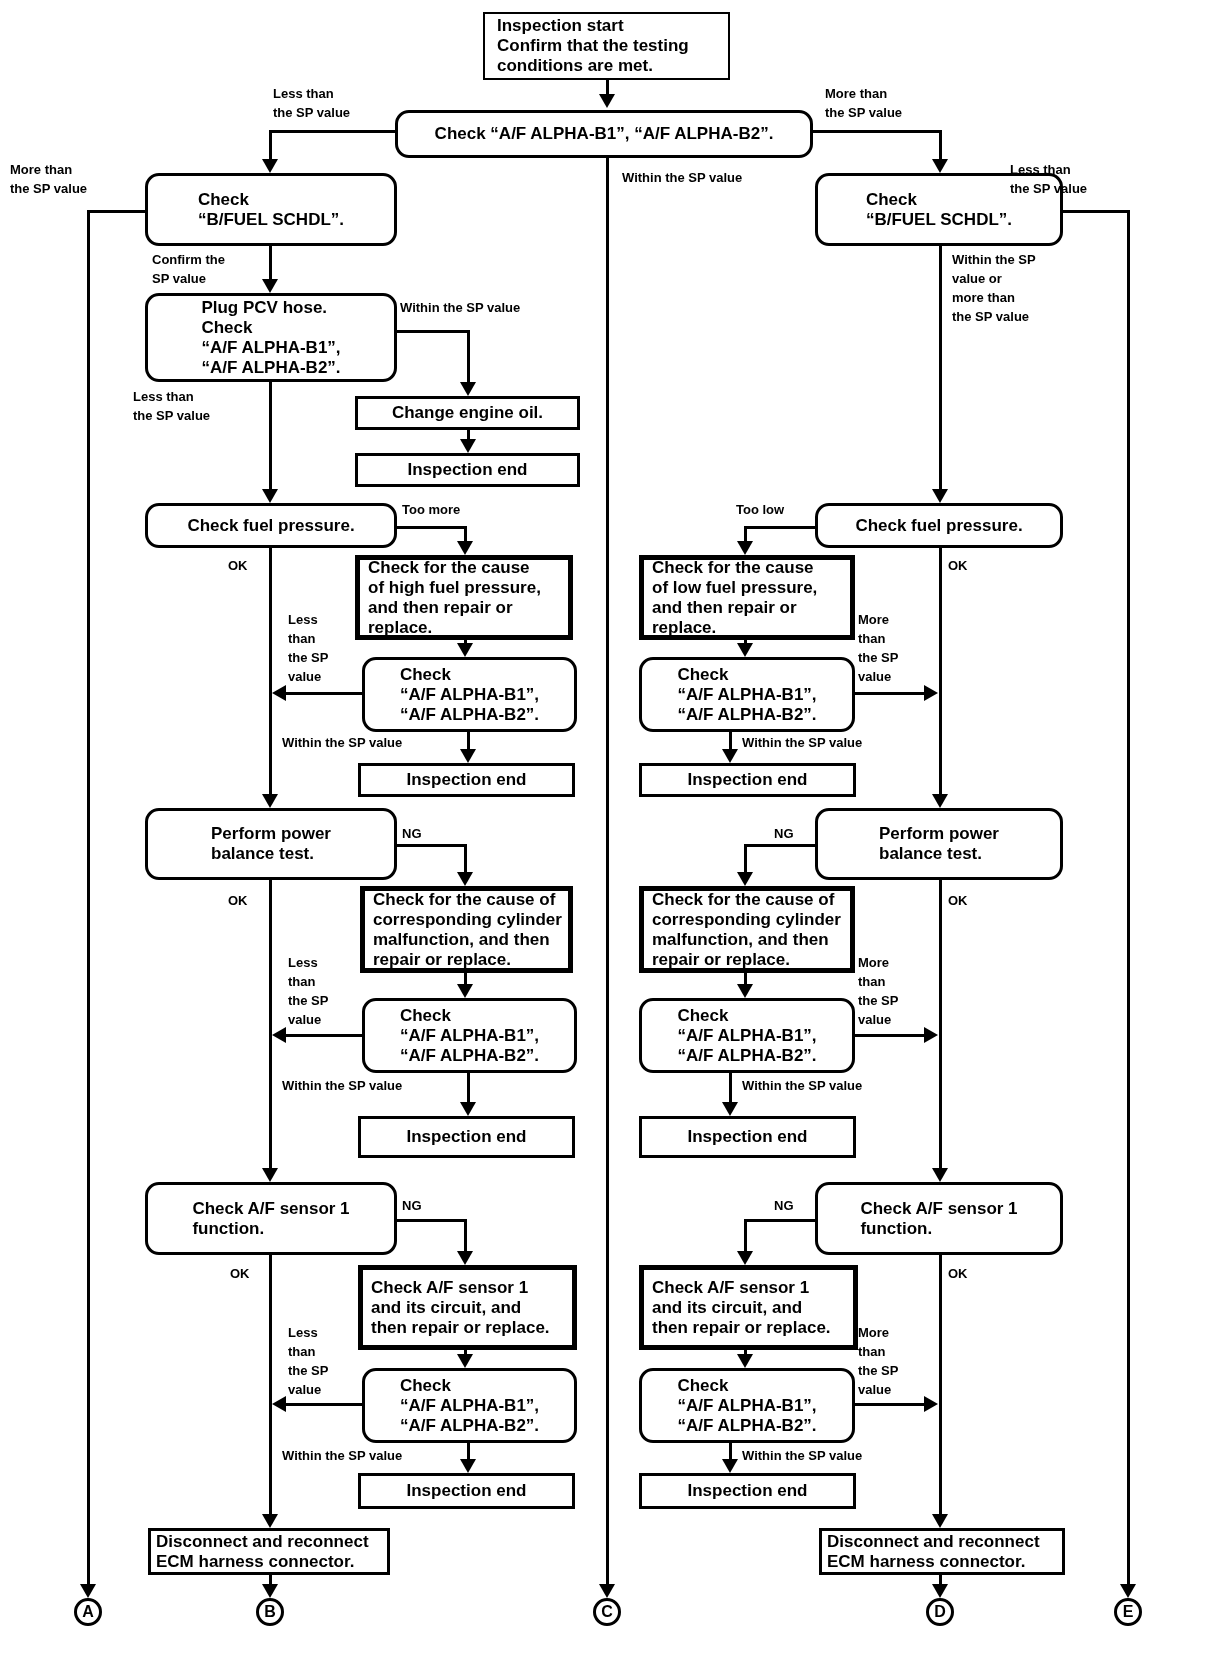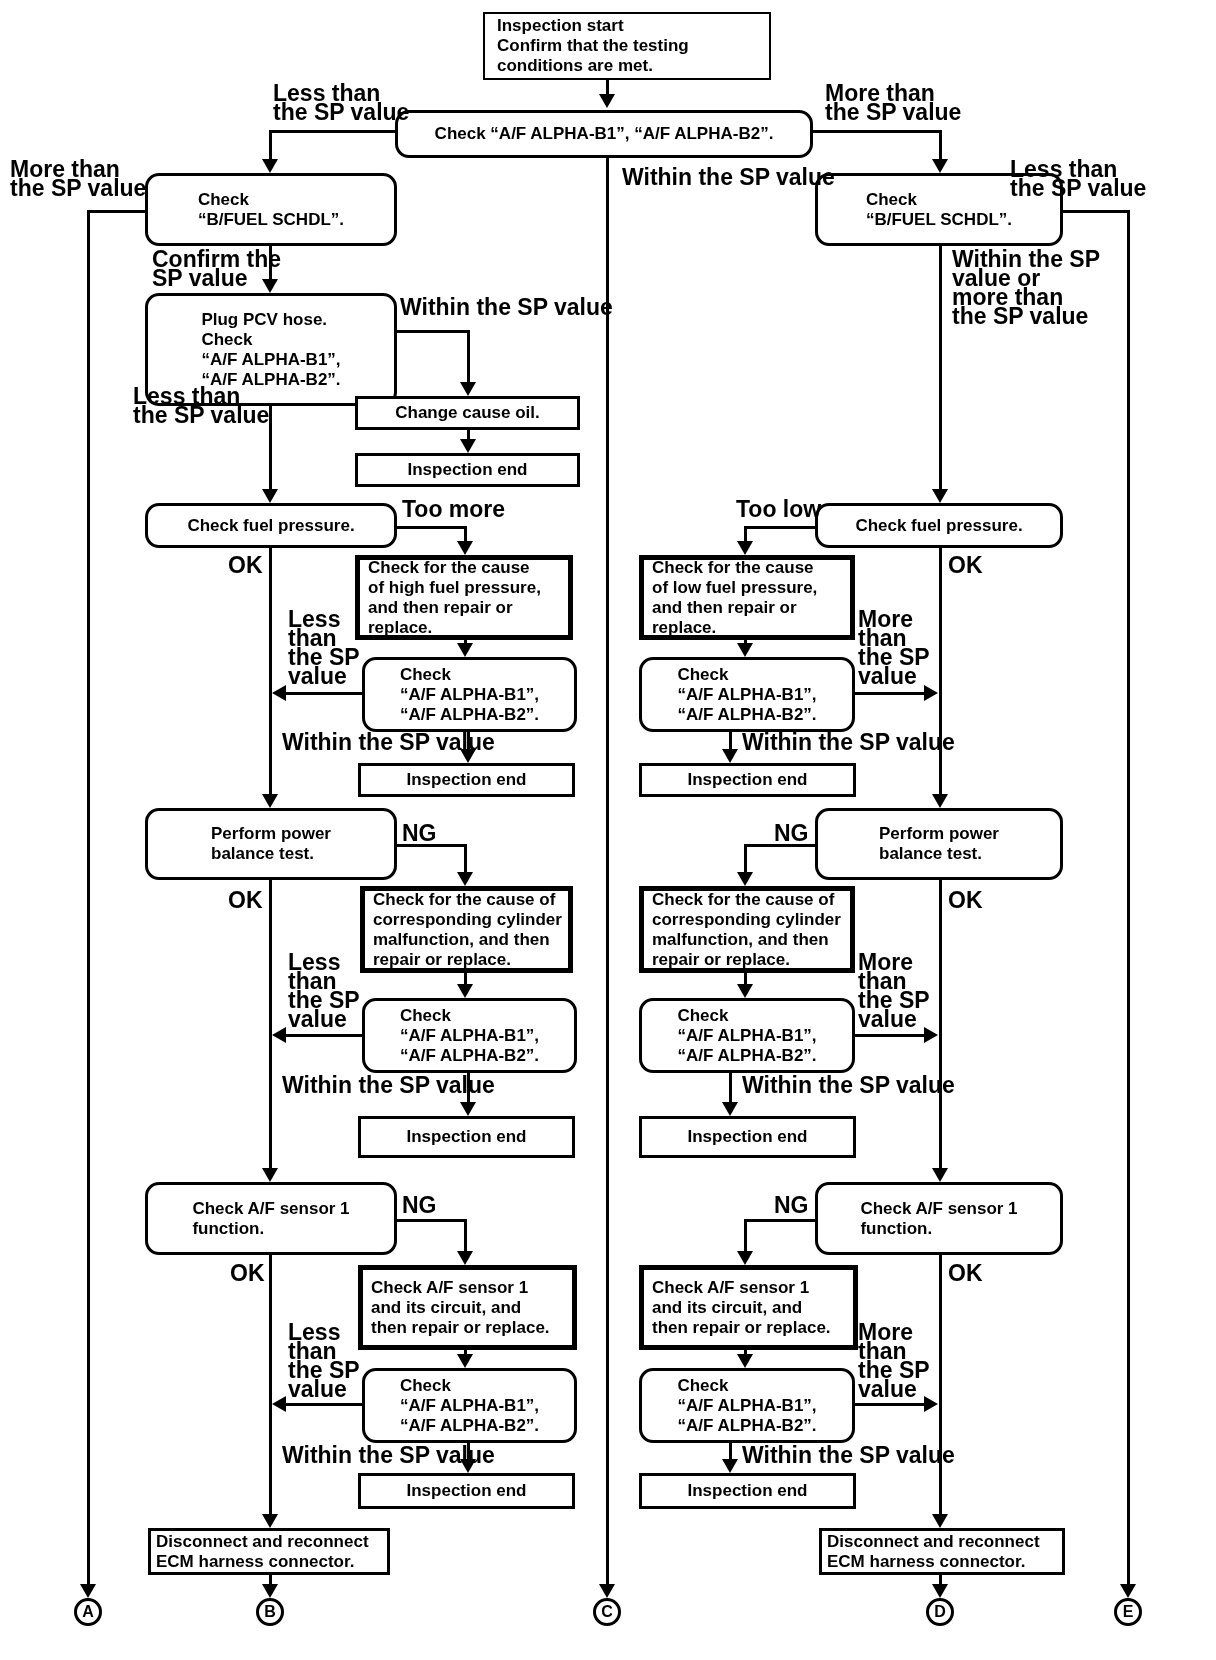--- a/index.html
+++ b/index.html
@@ -21,21 +21,21 @@
   .box { position:absolute; border:3px solid #000; background:#fff; box-sizing:border-box;
          display:flex; align-items:center; justify-content:center;
          font-weight:bold; font-size:17px; line-height:20px;
          text-align:left; white-space:pre-line; }
   .rd    { border-radius:14px; }
   .thick { border-width:5px; }
   .thin  { border-width:2px; }
   .pl    { justify-content:flex-start; padding-left:8px; }
   .pl12  { justify-content:flex-start; padding-left:12px; }
   .pl5   { justify-content:flex-start; padding-left:5px; }
-  .lbl { position:absolute; font-weight:bold; font-size:23px; line-height:19px;
+  .lbl { position:absolute; font-weight:bold; font-size:13px; line-height:19px;
          white-space:pre-line; }
   .circ { position:absolute; width:28px; height:28px; border:3px solid #000;
           border-radius:50%; box-sizing:border-box; background:#fff;
           display:flex; align-items:center; justify-content:center;
           font-weight:bold; font-size:16px; }
 </style>
 </head>
 <body>
 
 <div id="canvas">
@@ -173,35 +173,35 @@
 
   <div class="v" style="left:729px;top:1443px;height:16px"></div>
   <div class="ad" style="left:722px;top:1459px"></div>
 
   <div class="v" style="left:939px;top:1255px;height:259px"></div>
   <div class="ad" style="left:932px;top:1514px"></div>
 
   <div class="v" style="left:939px;top:1575px;height:9px"></div>
   <div class="ad" style="left:932px;top:1584px"></div>
 
-  <div class="box thin pl12" style="left:483px;top:12px;width:288px;height:68px">Inspection start
+  <div class="box thin pl12" style="left:483px;top:12px;width:247px;height:68px">Inspection start
 Confirm that the testing
 conditions are met.</div>
   <div class="box rd" style="left:395px;top:110px;width:418px;height:48px">Check “A/F ALPHA-B1”, “A/F ALPHA-B2”.</div>
 
   <div class="box rd" style="left:145px;top:173px;width:252px;height:73px">Check
 “B/FUEL SCHDL”.</div>
   <div class="box rd" style="left:815px;top:173px;width:248px;height:73px">Check
 “B/FUEL SCHDL”.</div>
 
-  <div class="box rd" style="left:145px;top:293px;width:252px;height:113px">Plug PCV hose.
+  <div class="box rd" style="left:145px;top:293px;width:252px;height:89px">Plug PCV hose.
 Check
 “A/F ALPHA-B1”,
 “A/F ALPHA-B2”.</div>
-  <div class="box" style="left:355px;top:396px;width:225px;height:34px">Change cause oil.</div>
+  <div class="box" style="left:355px;top:396px;width:225px;height:34px">Change engine oil.</div>
   <div class="box" style="left:355px;top:453px;width:225px;height:34px">Inspection end</div>
 
   <div class="box rd" style="left:145px;top:503px;width:252px;height:45px">Check fuel pressure.</div>
   <div class="box rd" style="left:815px;top:503px;width:248px;height:45px">Check fuel pressure.</div>
 
   <div class="box thick pl" style="left:355px;top:555px;width:218px;height:85px">Check for the cause
 of high fuel pressure,
 and then repair or
 replace.</div>
   <div class="box thick pl" style="left:639px;top:555px;width:216px;height:85px">Check for the cause

